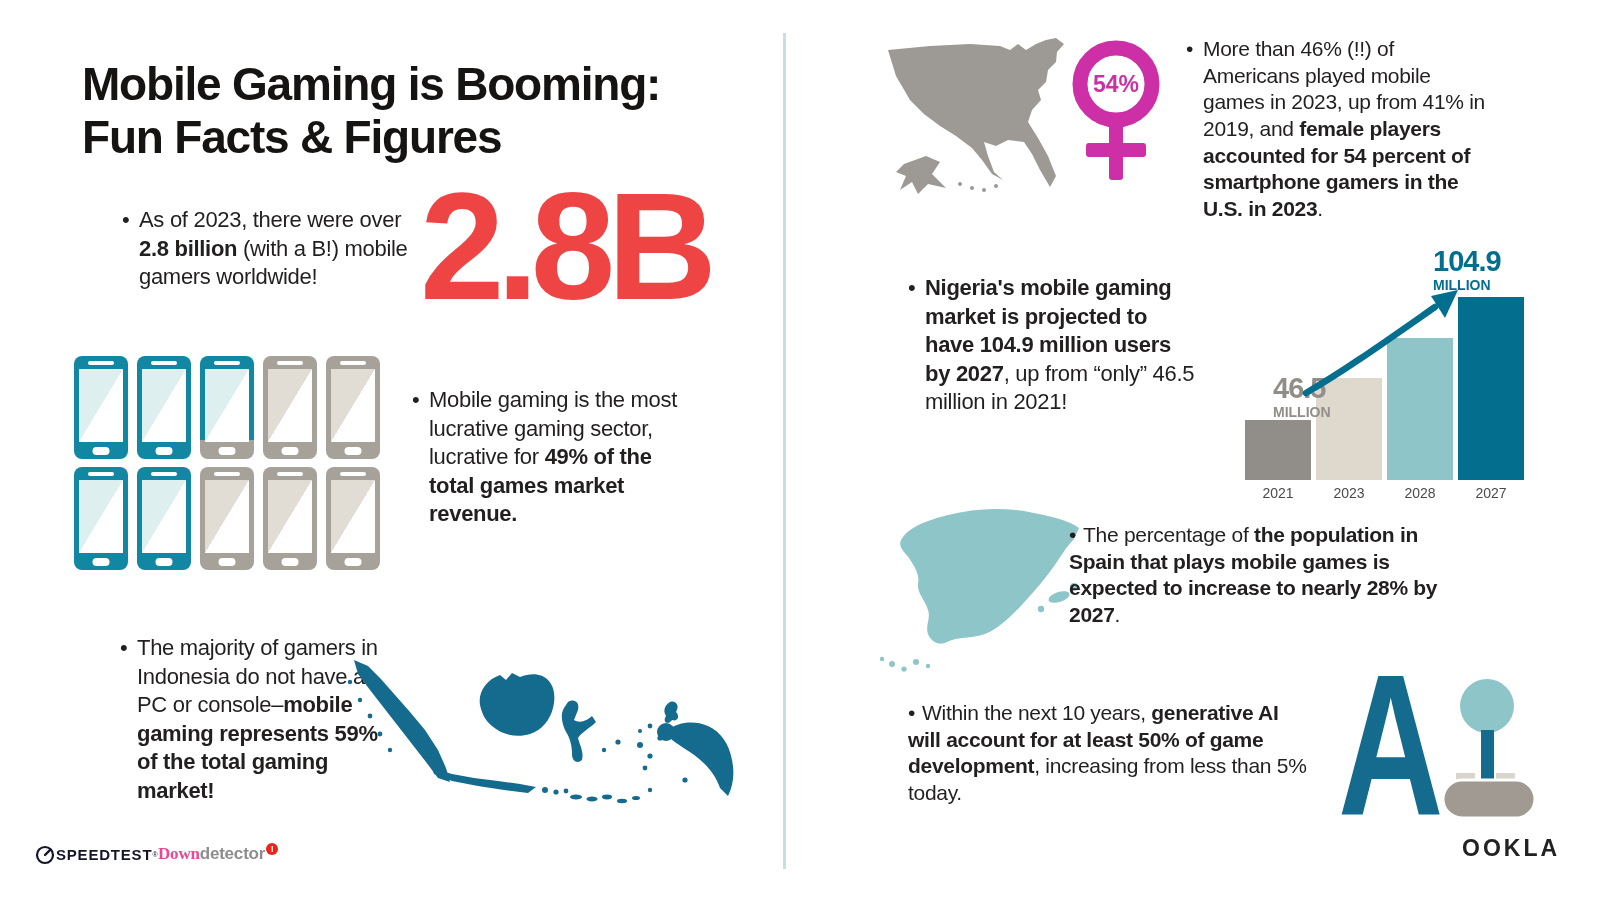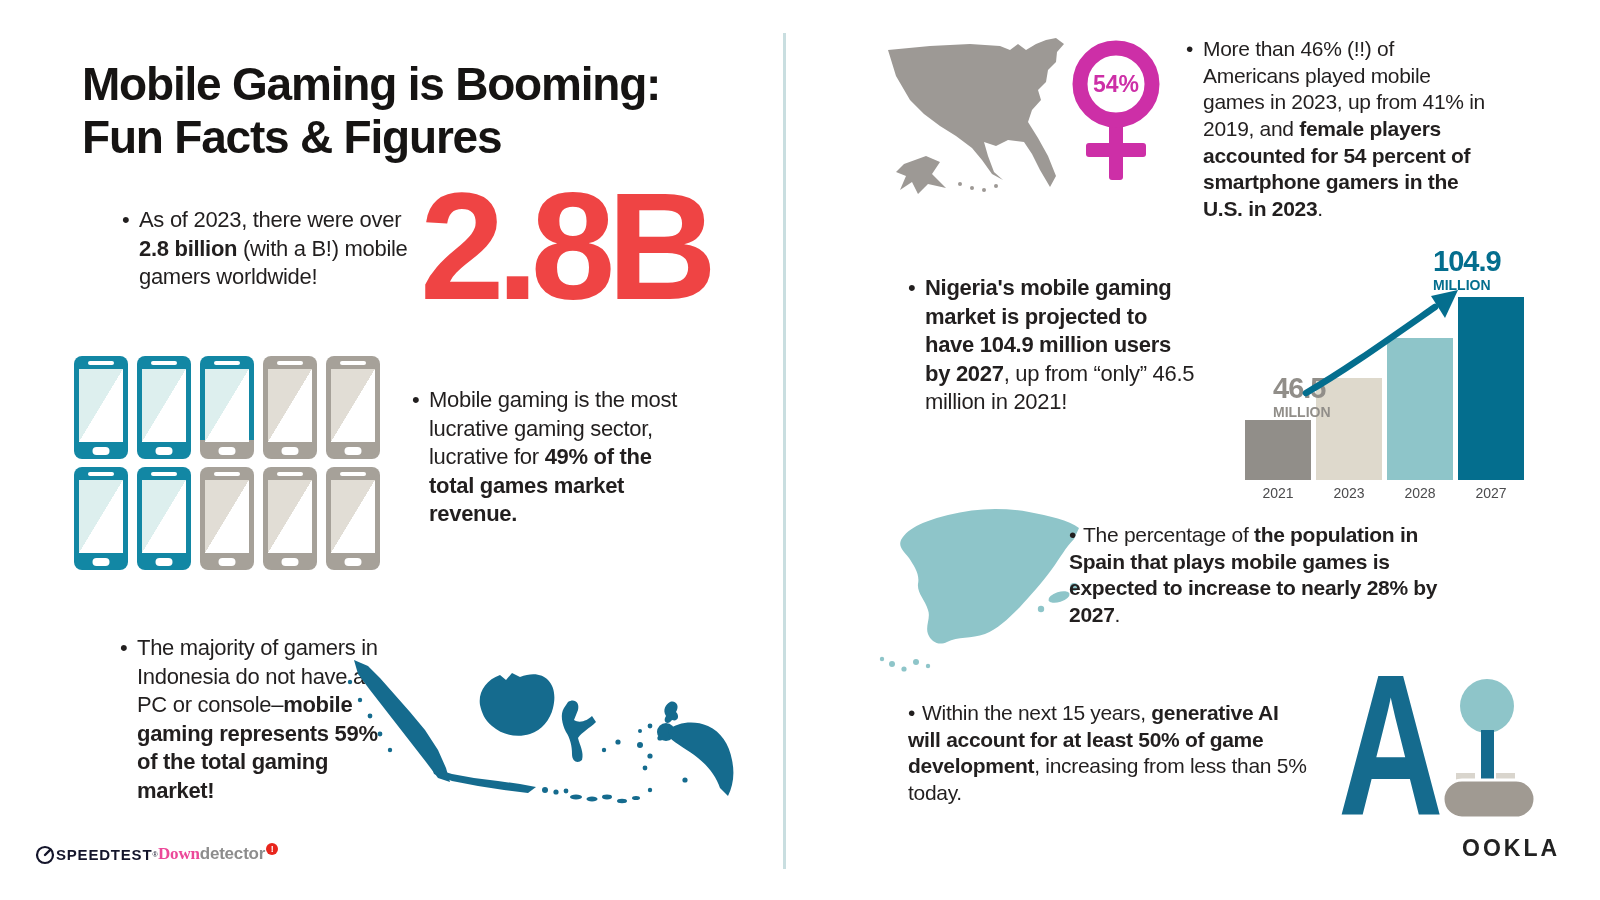--- a/index.html
+++ b/index.html
@@ -272,21 +272,21 @@
       <circle cx="42" cy="196" r="3" fill="#8ec5c9"></circle>
       <circle cx="54" cy="200" r="2.2" fill="#8ec5c9"></circle>
     </g>
   </svg>
 
   <p class="bullet nohang fs21" style="left:1054px;top:522px;width:372px;margin-left:15px;">
     <span class="dot">•</span><span><span>The percentage of </span><b>the population in Spain that plays mobile games is expected to increase to nearly 28% by 2027</b><span>.</span></span>
   </p>
 
   <p class="bullet nohang fs21" style="left:908px;top:700px;width:404px;">
-    <span class="dot">•</span><span><span>Within the next 15 years, </span><b>generative AI will account for at least 50% of game development</b><span>, increasing from less than 5% today.</span></span>
+    <span class="dot">•</span><span><span>Within the next 10 years, </span><b>generative AI will account for at least 50% of game development</b><span>, increasing from less than 5% today.</span></span>
   </p>
 
   <div class="ai-letter">A</div>
   <svg class="abs" style="left:1440px;top:672px;" width="100" height="150" viewBox="0 0 100 150">
     <circle cx="47" cy="34" r="27" fill="#8ec5c9"></circle>
     <rect x="41" y="58" width="13" height="55" fill="#156b8e"></rect>
     <rect x="16" y="101" width="19" height="9" fill="#d9d5cd"></rect>
     <rect x="56" y="101" width="19" height="9" fill="#d9d5cd"></rect>
     <rect x="3" y="108" width="92" height="38" rx="19" fill="#a09a92" stroke="#ffffff" stroke-width="3"></rect>
   </svg>

